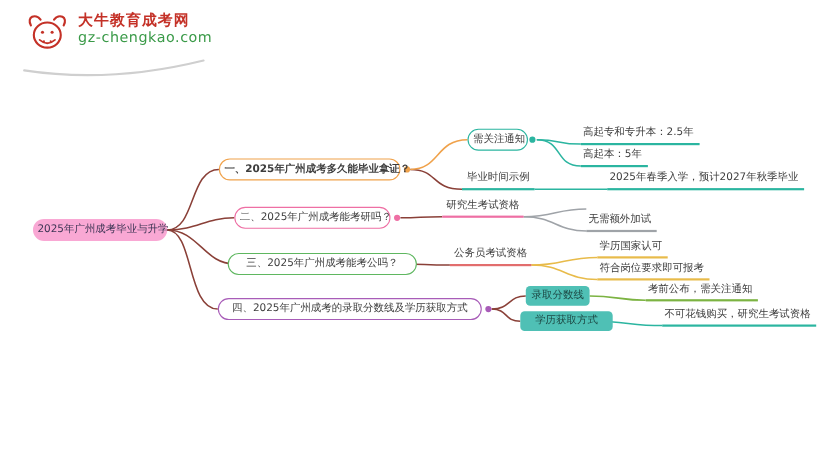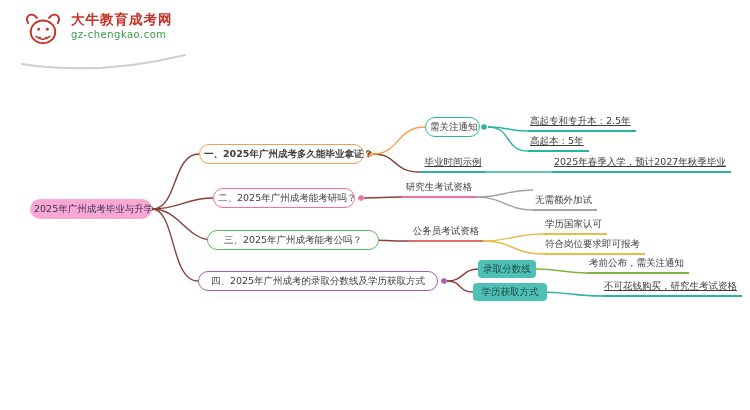--- a/index.html
+++ b/index.html
@@ -5,39 +5,39 @@
   * { margin:0; padding:0; box-sizing:border-box; }
   html,body { background:#ffffff; }
   body { font-family:"DejaVu Sans","Liberation Sans",sans-serif; }
   .canvas { position:relative; width:750px; height:410px; background:#ffffff; overflow:hidden;margin-left:12px; }
 
   .wires { position:absolute; left:0; top:0; pointer-events:none; }
 
   
   .logo { position:absolute; left:10px; top:10px; display:flex; gap:7px; align-items:flex-start; }
   .logo-title { font-size:13.5px; font-weight:bold; color:#c43127; letter-spacing:1px; line-height:18px; }
-  .logo-domain { font-size:10px; color:#3a9a48; letter-spacing:0.5px; line-height:14px; }
+  .logo-domain { font-size:13px; color:#3a9a48; letter-spacing:0.5px; line-height:14px; }
   .swoosh { position:absolute; left:8px; top:52px; }
 
   
   .node { position:absolute; white-space:nowrap; font-size:9.5px; line-height:12px; color:#3d3d3d; }
 
   .root-node { background:#f9a8d4; border-radius:11px; padding:4px 4px; text-align:center;
                color:#3c3454; }
 
   .pill { background:#fff; border:1.5px solid; border-radius:10px; padding:3px 4px; text-align:center; }
   .b-orange { border-color:#f0a24b;font-weight:bold; }
   .b-pink   { border-color:#ee6fa4; }
   .b-green  { border-color:#5fb760; }
   .b-purple { border-color:#a85cb8; }
   .b-teal   { border-color:#2bb5a0; }
 
   .uline { padding:3px 2px; border-bottom:2px solid; text-align:center; }
   .leaf  { padding:3px 5px 3px 2px; border-bottom:2px solid; }
-  .u-teal   { border-bottom-color:#2bb5a0;text-decoration:underline; }
+  .u-teal   { border-bottom-color:#2bb5a0; }
   .u-gray   { border-bottom-color:#9fa3a8; }
   .u-yellow { border-bottom-color:#e8bb4a; }
   .u-green  { border-bottom-color:#7cb342; }
   .u-pink   { border-bottom-color:#ee6fa4; }
   .u-red    { border-bottom-color:#e26d6d; }
 
   .filled { background:#4fc0b5; border-radius:4px; padding:3px 5px; text-align:center; color:#1d4844; }
 </style>
 </head>
 <body>
@@ -119,16 +119,16 @@
   <div class="node leaf u-gray" style="left:521px;top:191px">无需额外加试</div>
 
   <div class="node pill b-green" style="left:195px;top:230px;width:172px">三、2025年广州成考能考公吗？</div>
   <div class="node leaf u-yellow" style="left:531px;top:215px">学历国家认可</div>
   <div class="node uline u-red" style="left:397px;top:222px;width:74px">公务员考试资格</div>
   <div class="node leaf u-yellow" style="left:531px;top:235px">符合岗位要求即可报考</div>
 
   <div class="node pill b-purple" style="left:186px;top:271px;width:240px">四、2025年广州成考的录取分数线及学历获取方式</div>
   <div class="node filled" style="left:466px;top:260px;width:58px">录取分数线</div>
   <div class="node leaf u-green" style="left:575px;top:254px">考前公布，需关注通知</div>
-  <div class="node filled" style="left:461px;top:283px;width:74px">学历获取方式</div>
+  <div class="node filled" style="left:461px;top:283px;width:84px">学历获取方式</div>
   <div class="node leaf u-teal" style="left:590px;top:277px">不可花钱购买，研究生考试资格</div>
 
 </div>
 
 </body></html>

